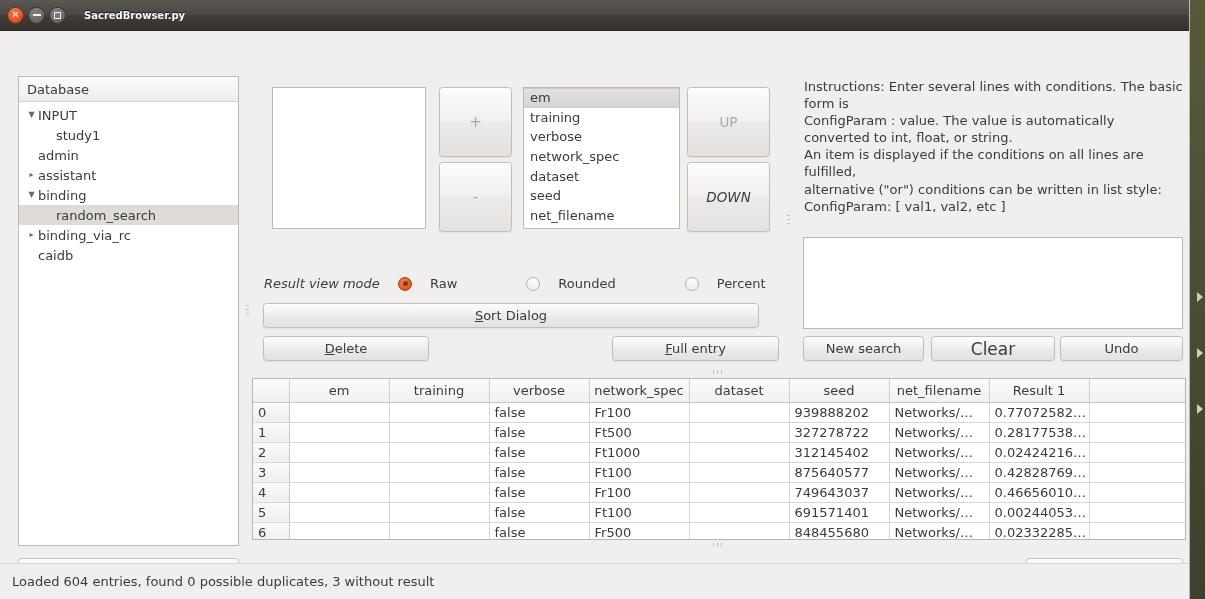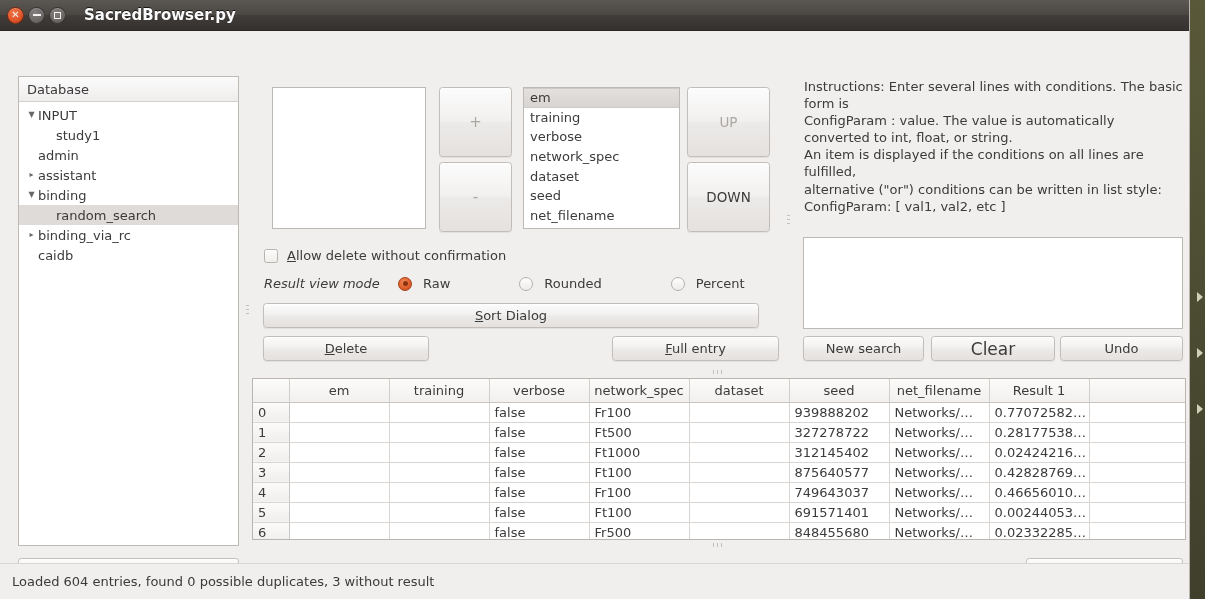--- a/index.html
+++ b/index.html
@@ -42,21 +42,21 @@
     cursor: pointer;
   }
   .wbtn.close { background: radial-gradient(circle at 40% 32%, #f07746 0%, #e2562a 55%, #b93f17 100%); }
   .wbtn.min   { background: radial-gradient(circle at 40% 32%, #838080 0%, #6d6a68 55%, #565351 100%); }
   .wbtn.max   { background: radial-gradient(circle at 40% 32%, #838080 0%, #6d6a68 55%, #565351 100%); }
   .wbtn .sq { width: 7px; height: 7px; border: 1.5px solid #f4f1ef; }
   .wbtn .dash { width: 8px; height: 1.6px; background: #f4f1ef; }
   #wintitle {
     margin-left: 14px;
     color: #fafafa;
-    font-size: 15px;
+    font-size: 10px;
     font-weight: bold;
     text-shadow: 0 -1px 0 rgba(0,0,0,.7);
   }
 
   
   #content {
     flex: 1 1 auto;
     position: relative;
     padding: 8px;
   }
@@ -134,40 +134,40 @@
     padding-left: 6px; font-size: 13px; color: #3b3b3b;
     cursor: pointer; white-space: nowrap;
   }
   .lbitem.sel {
     background: linear-gradient(to bottom, #e3e0dd, #d7d4d1);
     border-top: 1px solid #cdcac7;
     border-bottom: 1px solid #cdcac7;
   }
 
   #upbtn   { position: absolute; left: 687px; top: 56px;  width: 83px; height: 70px; font-size: 13.5px; }
-  #downbtn { position: absolute; left: 687px; top: 131px; width: 83px; height: 70px; font-size: 13.5px; }
+  #downbtn { position: absolute; left: 687px; top: 131px; width: 83px; height: 70px; font-size: 13.5px; font-style: italic; }
 
   #allowdel {
     position: absolute; left: 264px; top: 217px;
     display: flex; align-items: center; gap: 9px;
     font-size: 13px; color: #3b3b3b; cursor: pointer;
   }
   .cbox {
     width: 14px; height: 14px;
     background: linear-gradient(to bottom, #fcfcfc, #f0eeec);
     border: 1px solid #b8b4b0; border-radius: 2.5px;
   }
 
   #viewmode {
     position: absolute; left: 264px; top: 245px;
     display: flex; align-items: center;
     font-size: 13px; color: #3b3b3b;
   }
   #viewmode .vmlabel { width: 134px; font-style: italic; }
-  .radio-wrap { display: flex; align-items: center; gap: 11px; cursor: pointer; }
+  .radio-wrap { display: flex; align-items: center; gap: 18px; cursor: pointer; }
   .radio {
     width: 14px; height: 14px; border-radius: 50%;
     background: linear-gradient(to bottom, #fdfdfd, #eeecea);
     border: 1px solid #b5b1ad;
     display: flex; align-items: center; justify-content: center;
   }
   .radio.on {
     background: radial-gradient(circle at 42% 34%, #f08a5a 0%, #e2622f 52%, #bf4a1d 100%);
     border: 1px solid #a53e14;
   }
@@ -378,24 +378,20 @@
         <div class="lbitem">net_filename</div>
       </div>
 
     <div class="btn disabled" id="upbtn">
       <span>UP</span>
     </div>
     <div class="btn" id="downbtn">
       <span>DOWN</span>
     </div>
 
-    <div id="allowdel">
-      <span class="cbox"></span>
-      <span><span class="mn">A</span>llow delete without confirmation</span>
-    </div>
 
     <div id="viewmode">
       <span class="vmlabel">Result view mode</span>
       <div id="radios" style="display:flex;align-items:center;">
           <div class="radio-wrap">
             <span class="radio on"></span>
             <span>Raw</span>
           </div>
           <div class="radio-wrap" style="margin-left: 69px;">
             <span class="radio"></span>

